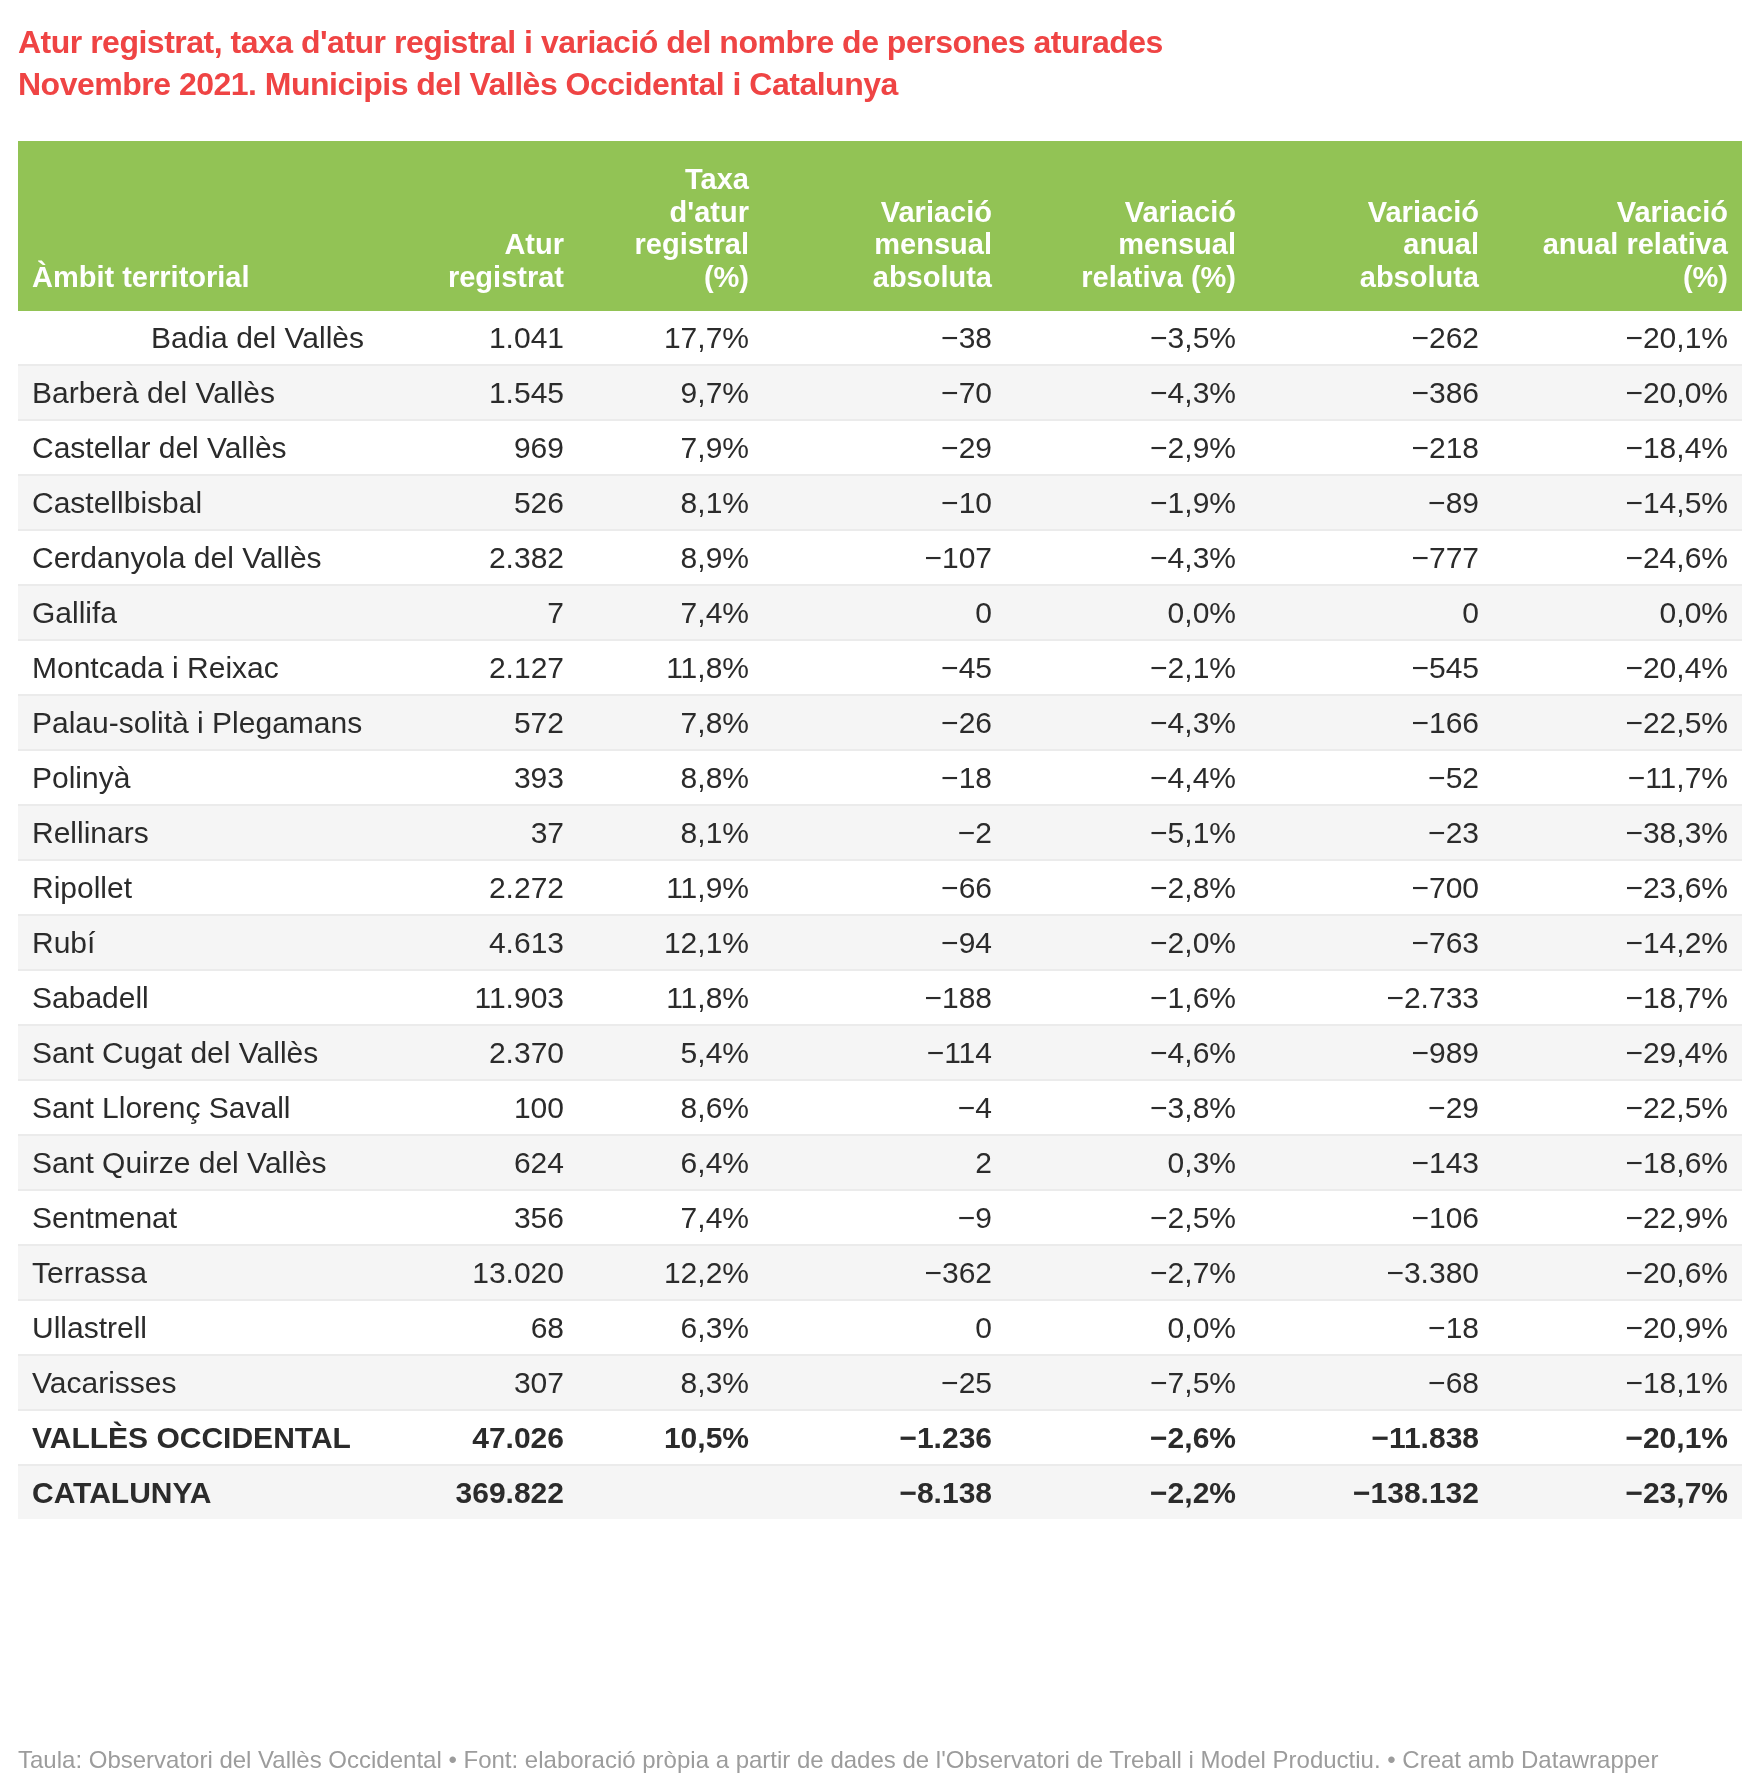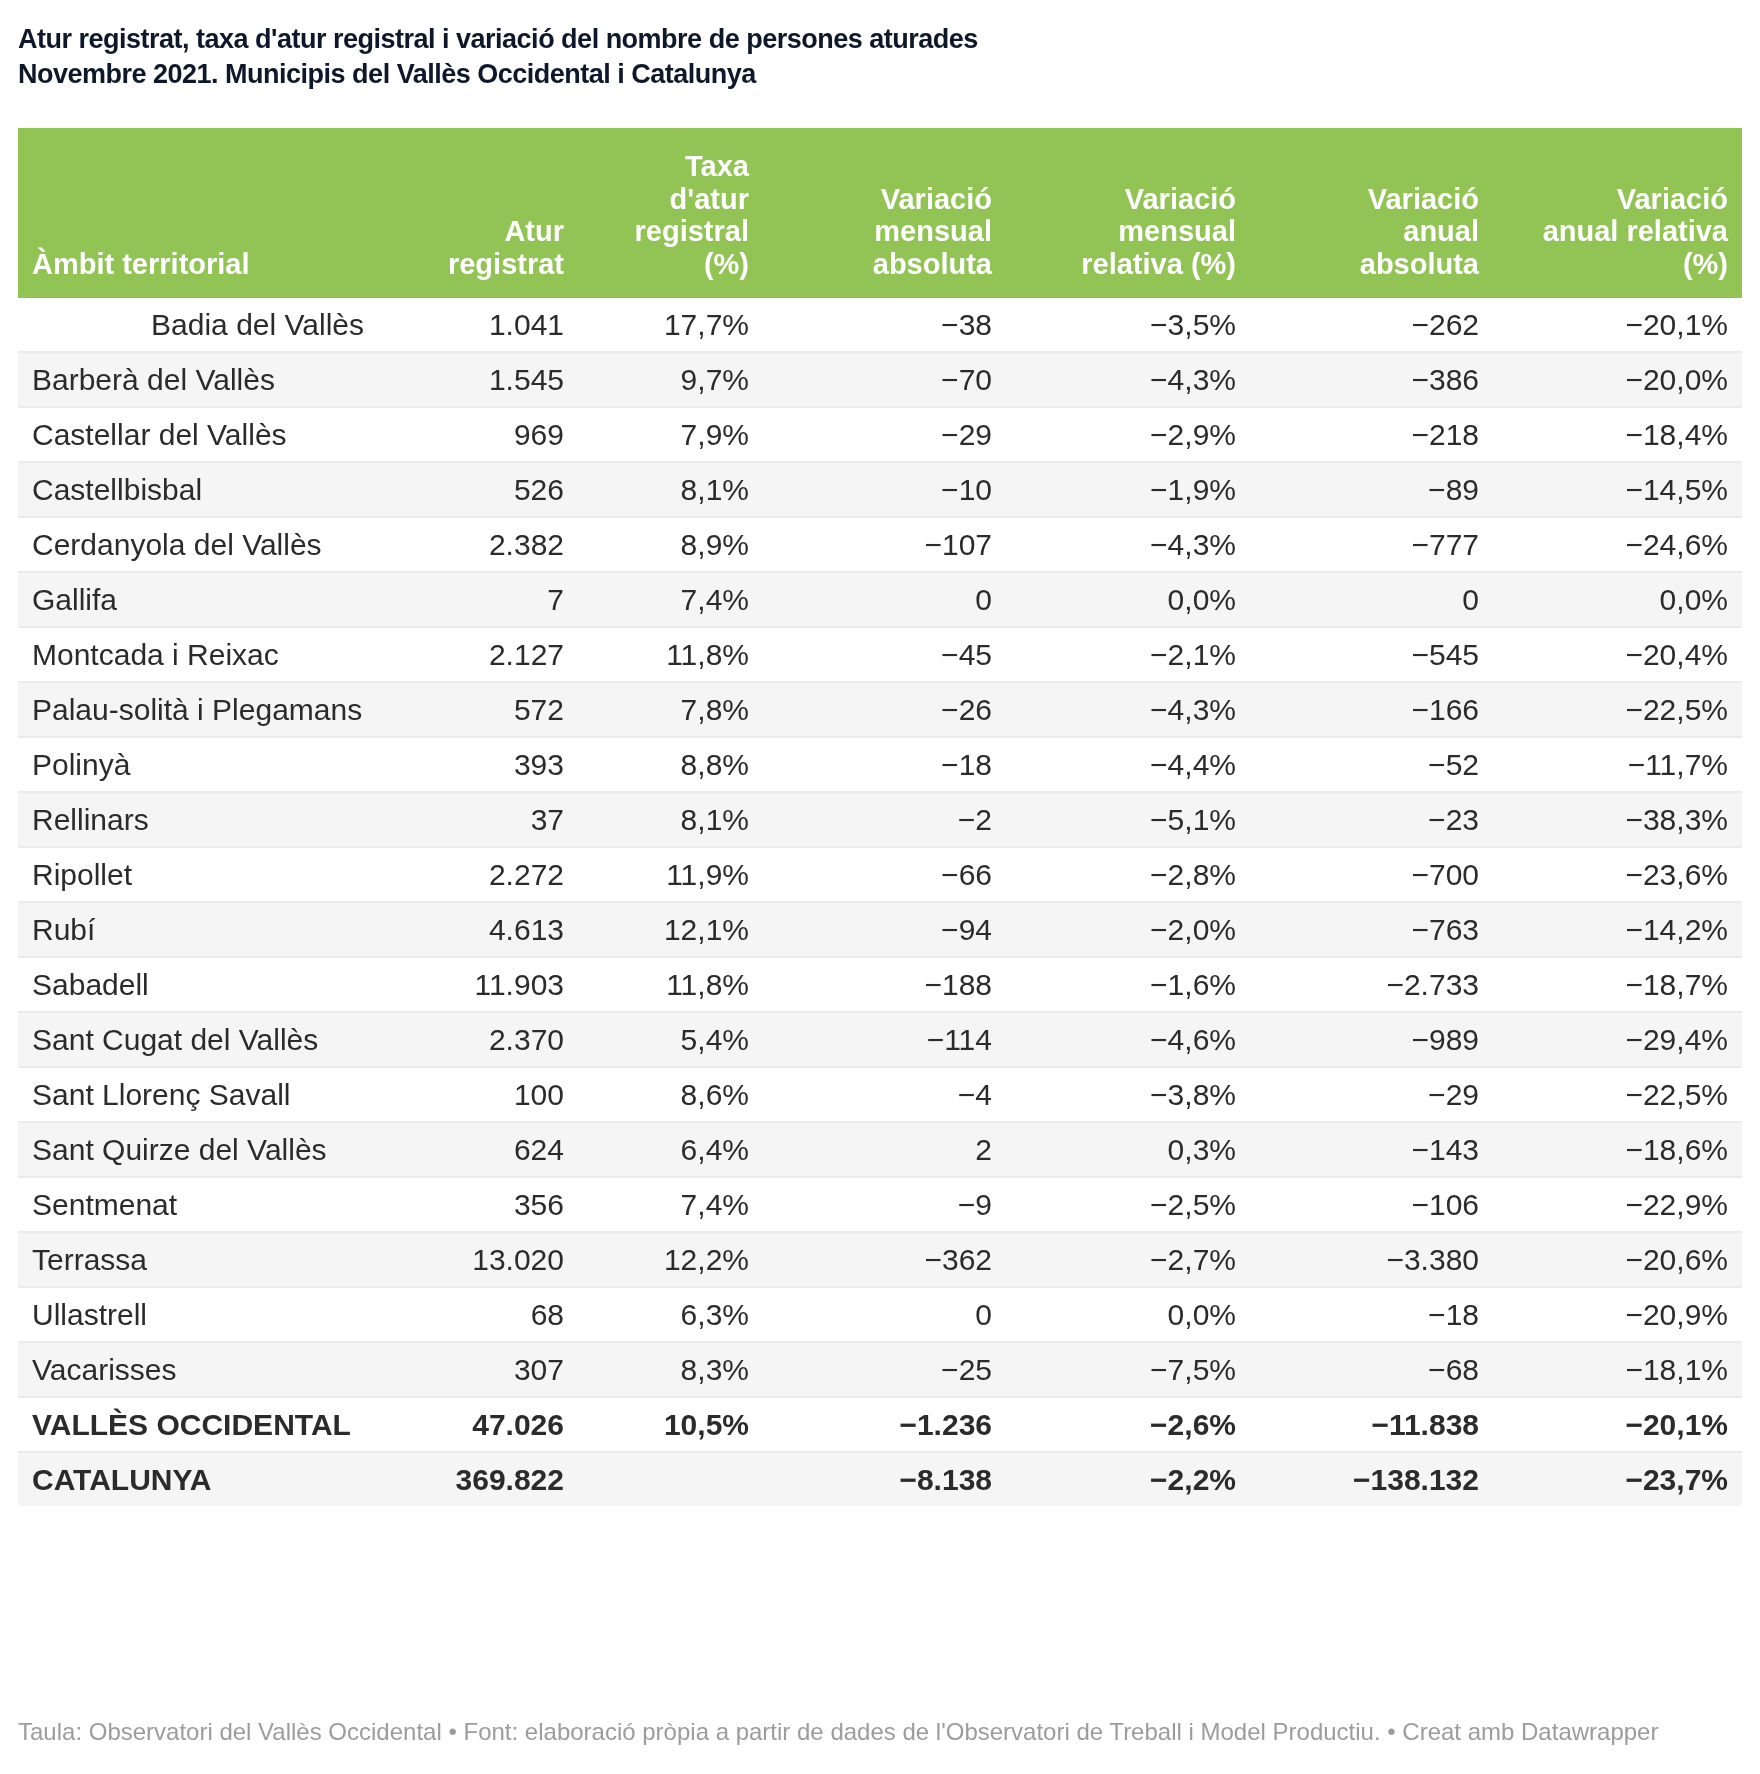--- a/index.html
+++ b/index.html
@@ -12,25 +12,25 @@
     position: relative;
     width: 1760px;
     height: 1774px;
     box-sizing: border-box;
     padding: 22px 18px 0 18px;
     overflow: hidden;
     background: #ffffff;
   }
   .title {
     margin: 0 0 36px 0;
-    font-size: 27px;
+    font-size: 32px;
     font-weight: bold;
     line-height: 1.3;
     letter-spacing: -0.5px;
-    color: #0f172a;
+    color: #ef4444;
   }
   table.dw-table {
     width: 1724px;
     border-collapse: collapse;
     table-layout: fixed;
   }
   table.dw-table thead th {
     background: #92c355;
     color: #ffffff;
     font-weight: bold;
@@ -52,21 +52,21 @@
     border-top: 2px solid #ebebeb;
     white-space: nowrap;
   }
   table.dw-table tbody td.txt { text-align: left; }
   table.dw-table tbody tr:first-child td { border-top: none; text-align: right; }
   table.dw-table tbody tr:nth-child(even) { background: #f5f5f5; }
   table.dw-table tbody tr.total td { font-weight: bold; }
   .footer {
     position: absolute;
     left: 18px;
-    bottom: 28px;
+    bottom: 0;
     font-size: 24px;
     color: #9c9c9c;
     white-space: nowrap;
   }
 </style>
 </head>
 <body>
 
 <div class="page">
 

